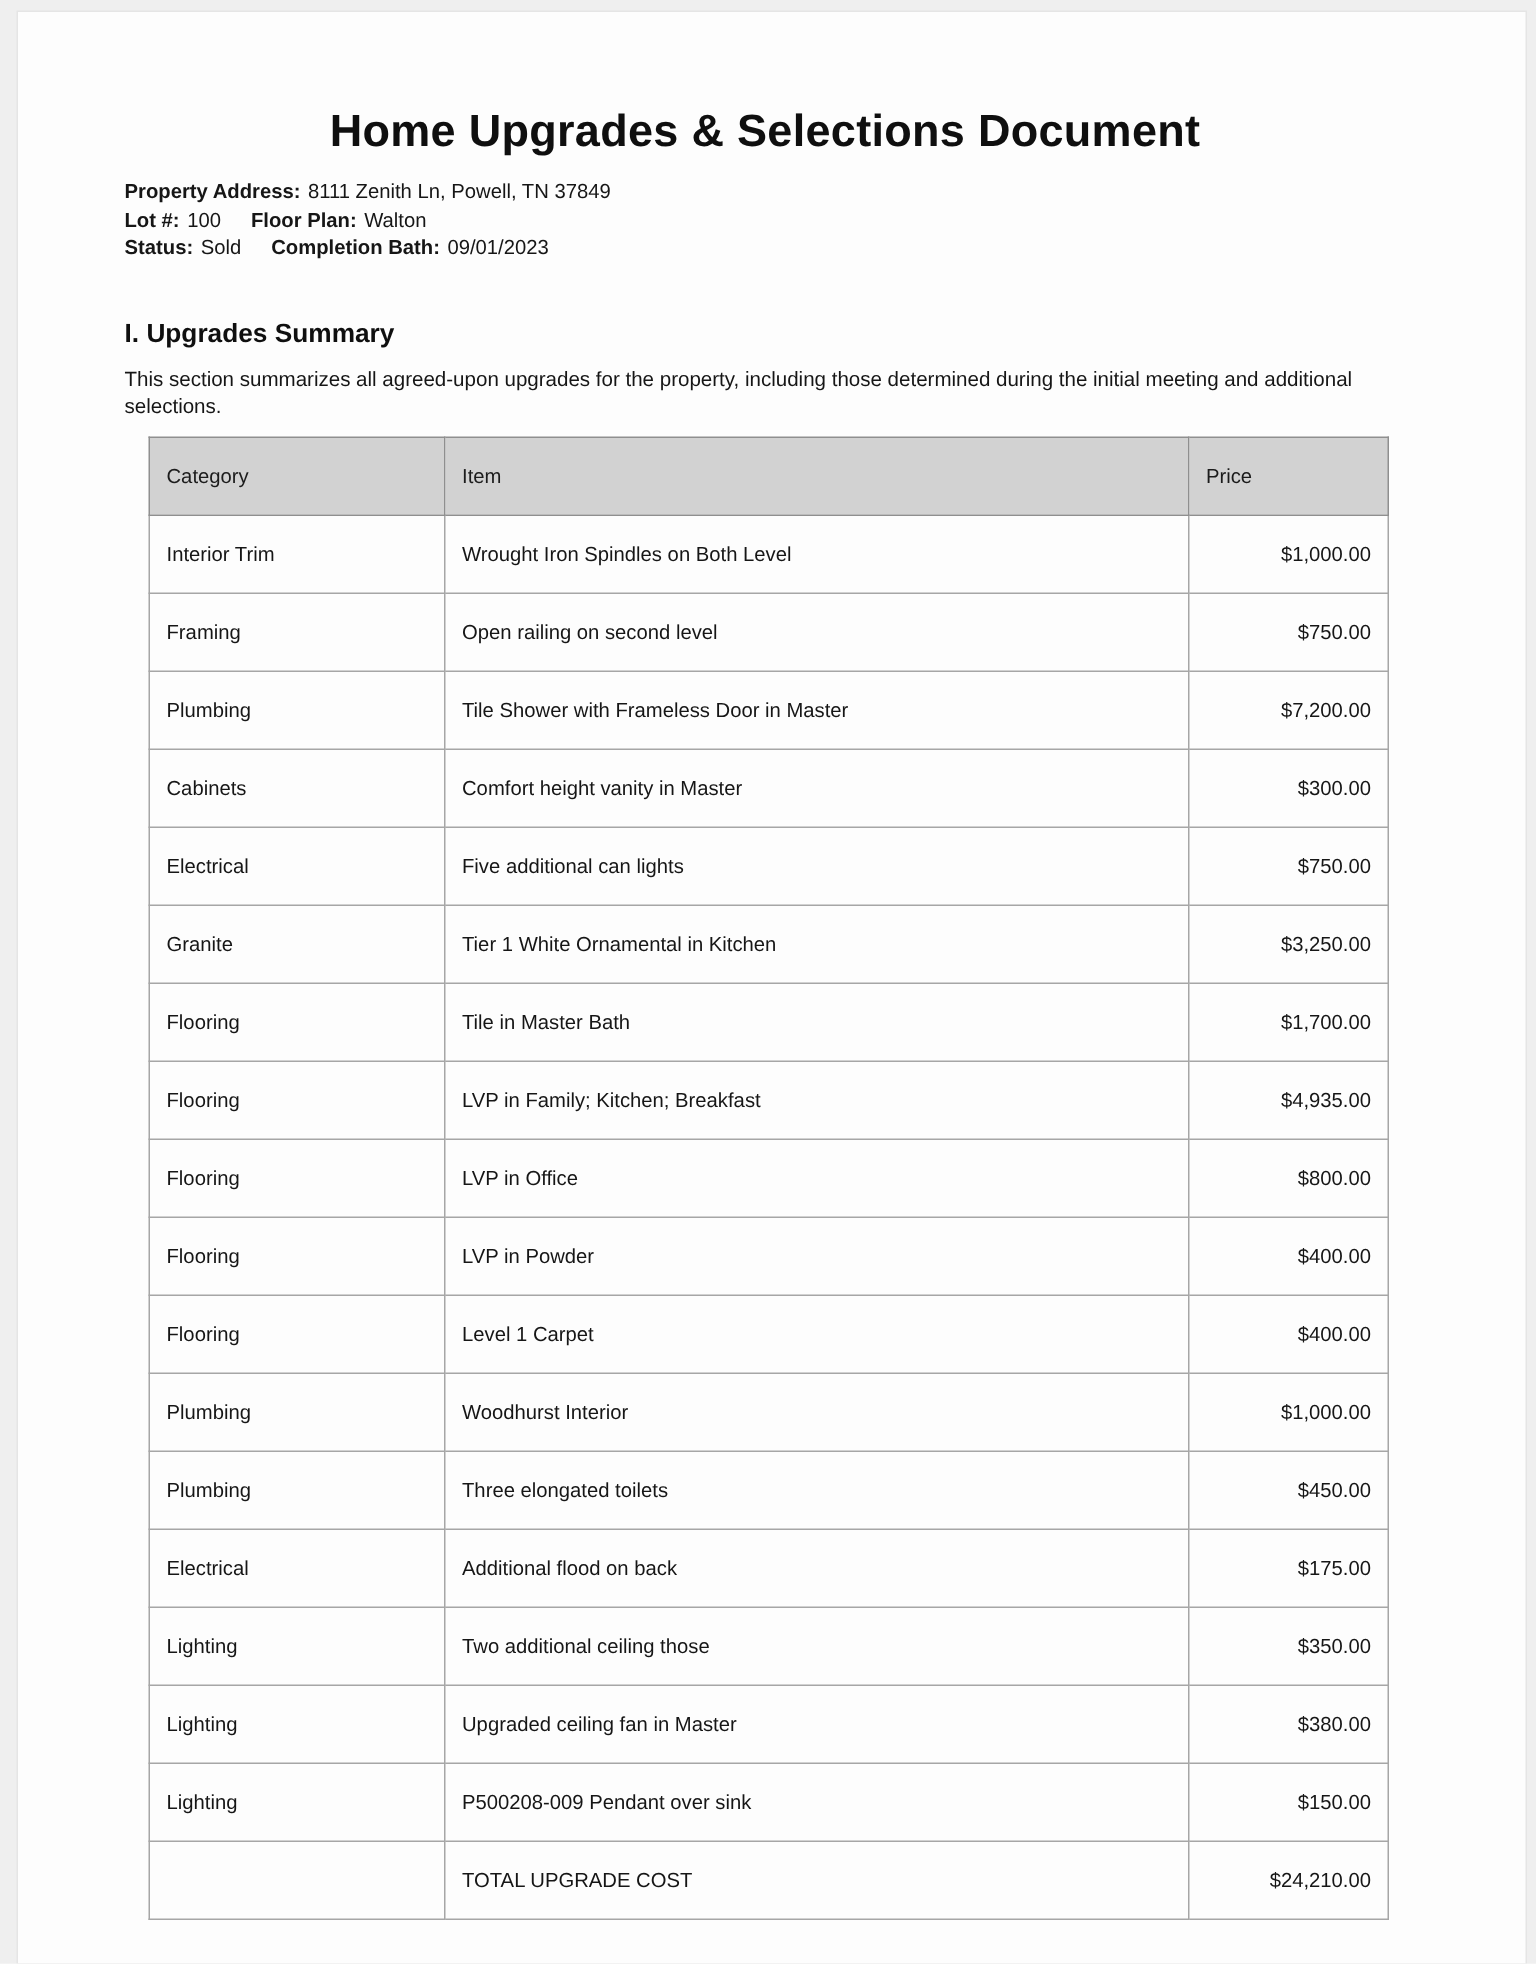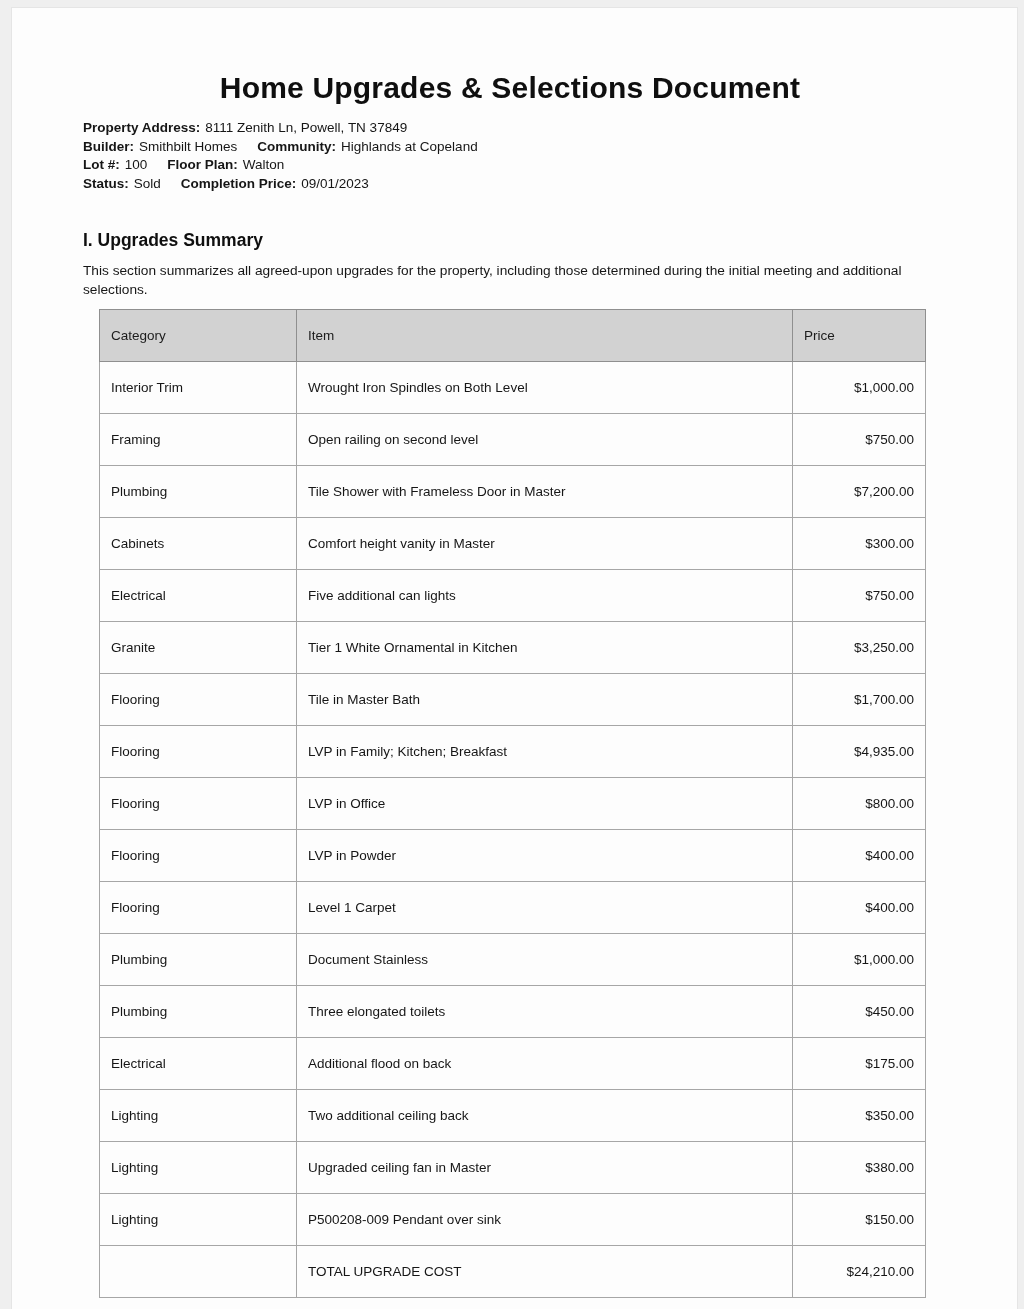--- a/index.html
+++ b/index.html
@@ -91,27 +91,24 @@
 <div class="page">
   <div class="content">
 
     <h1 class="doc-title">Home Upgrades &amp; Selections Document</h1>
 
     <div class="info-block">
       <div class="info-line">
         <span class="pair"><span class="lbl">Property Address:</span><span class="val">8111 Zenith Ln, Powell, TN 37849</span></span>
       </div>
       <div class="info-line">
-        <span class="pair"><span class="lbl">Builder:</span><span class="val">Smithbilt Homes</span></span><span class="pair"><span class="lbl">Community:</span><span class="val">Highlands at Copeland</span></span>
-      </div>
-      <div class="info-line">
         <span class="pair"><span class="lbl">Lot #:</span><span class="val">100</span></span><span class="pair"><span class="lbl">Floor Plan:</span><span class="val">Walton</span></span>
       </div>
       <div class="info-line">
-        <span class="pair"><span class="lbl">Status:</span><span class="val">Sold</span></span><span class="pair"><span class="lbl">Completion Price:</span><span class="val">09/01/2023</span></span>
+        <span class="pair"><span class="lbl">Status:</span><span class="val">Sold</span></span><span class="pair"><span class="lbl">Completion Bath:</span><span class="val">09/01/2023</span></span>
       </div>
     </div>
 
     <h2 class="section-heading">I. Upgrades Summary</h2>
     <p class="section-desc">This section summarizes all agreed-upon upgrades for the property, including those determined during the initial meeting and additional selections.</p>
 
     <table class="upgrades">
       <colgroup>
         <col style="width:197px">
         <col style="width:496px">
@@ -175,36 +172,36 @@
             <td>LVP in Powder</td>
             <td class="price">$400.00</td>
           </tr>
           <tr>
             <td>Flooring</td>
             <td>Level 1 Carpet</td>
             <td class="price">$400.00</td>
           </tr>
           <tr>
             <td>Plumbing</td>
-            <td>Document Stainless</td>
+            <td>Woodhurst Interior</td>
             <td class="price">$1,000.00</td>
           </tr>
           <tr>
             <td>Plumbing</td>
             <td>Three elongated toilets</td>
             <td class="price">$450.00</td>
           </tr>
           <tr>
             <td>Electrical</td>
             <td>Additional flood on back</td>
             <td class="price">$175.00</td>
           </tr>
           <tr>
             <td>Lighting</td>
-            <td>Two additional ceiling back</td>
+            <td>Two additional ceiling those</td>
             <td class="price">$350.00</td>
           </tr>
           <tr>
             <td>Lighting</td>
             <td>Upgraded ceiling fan in Master</td>
             <td class="price">$380.00</td>
           </tr>
           <tr>
             <td>Lighting</td>
             <td>P500208-009 Pendant over sink</td>

